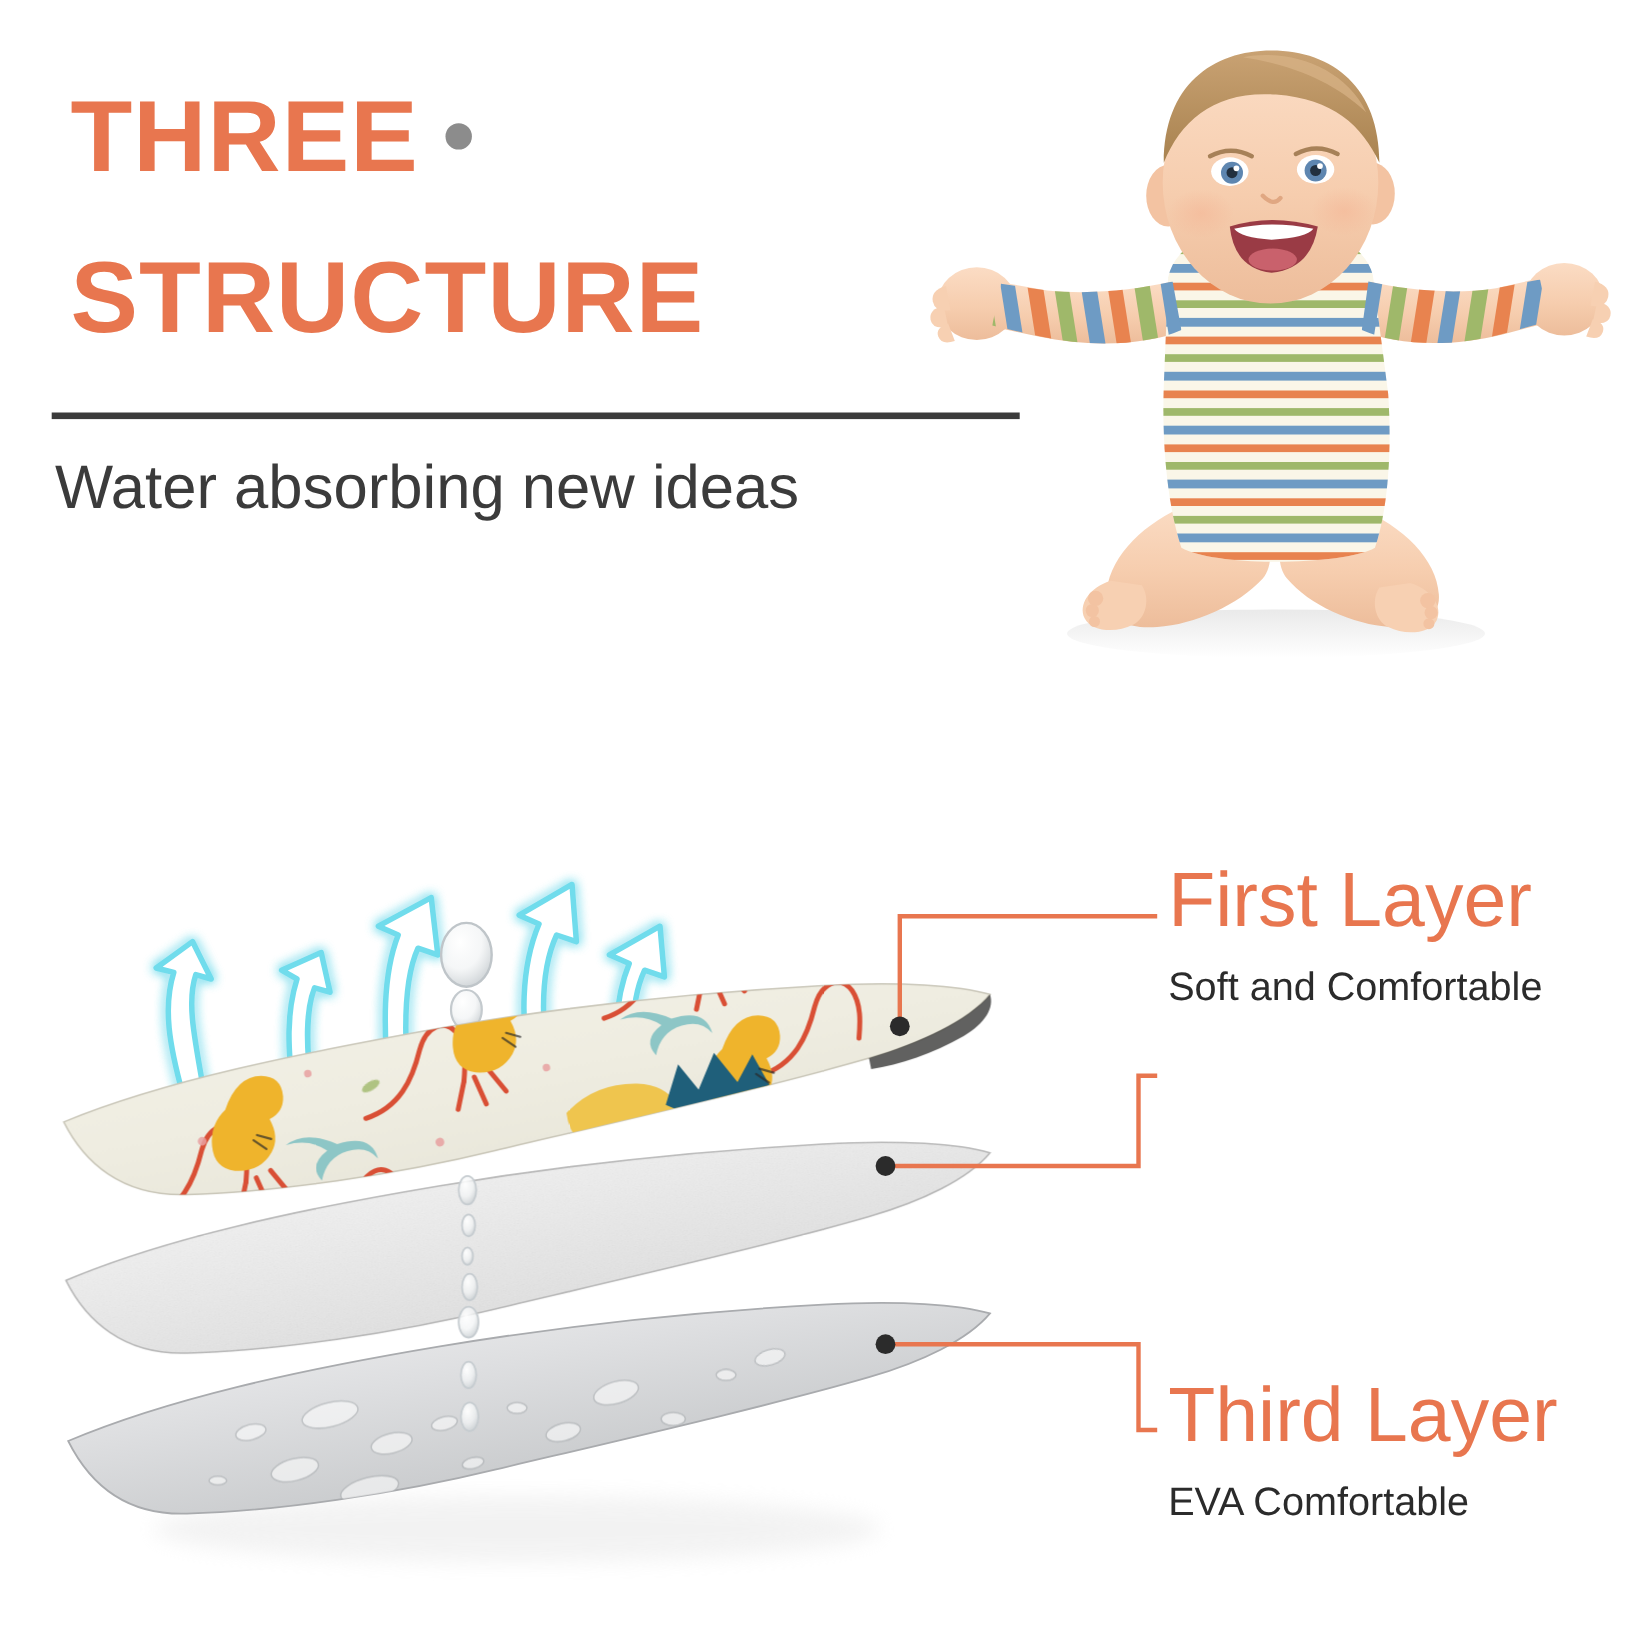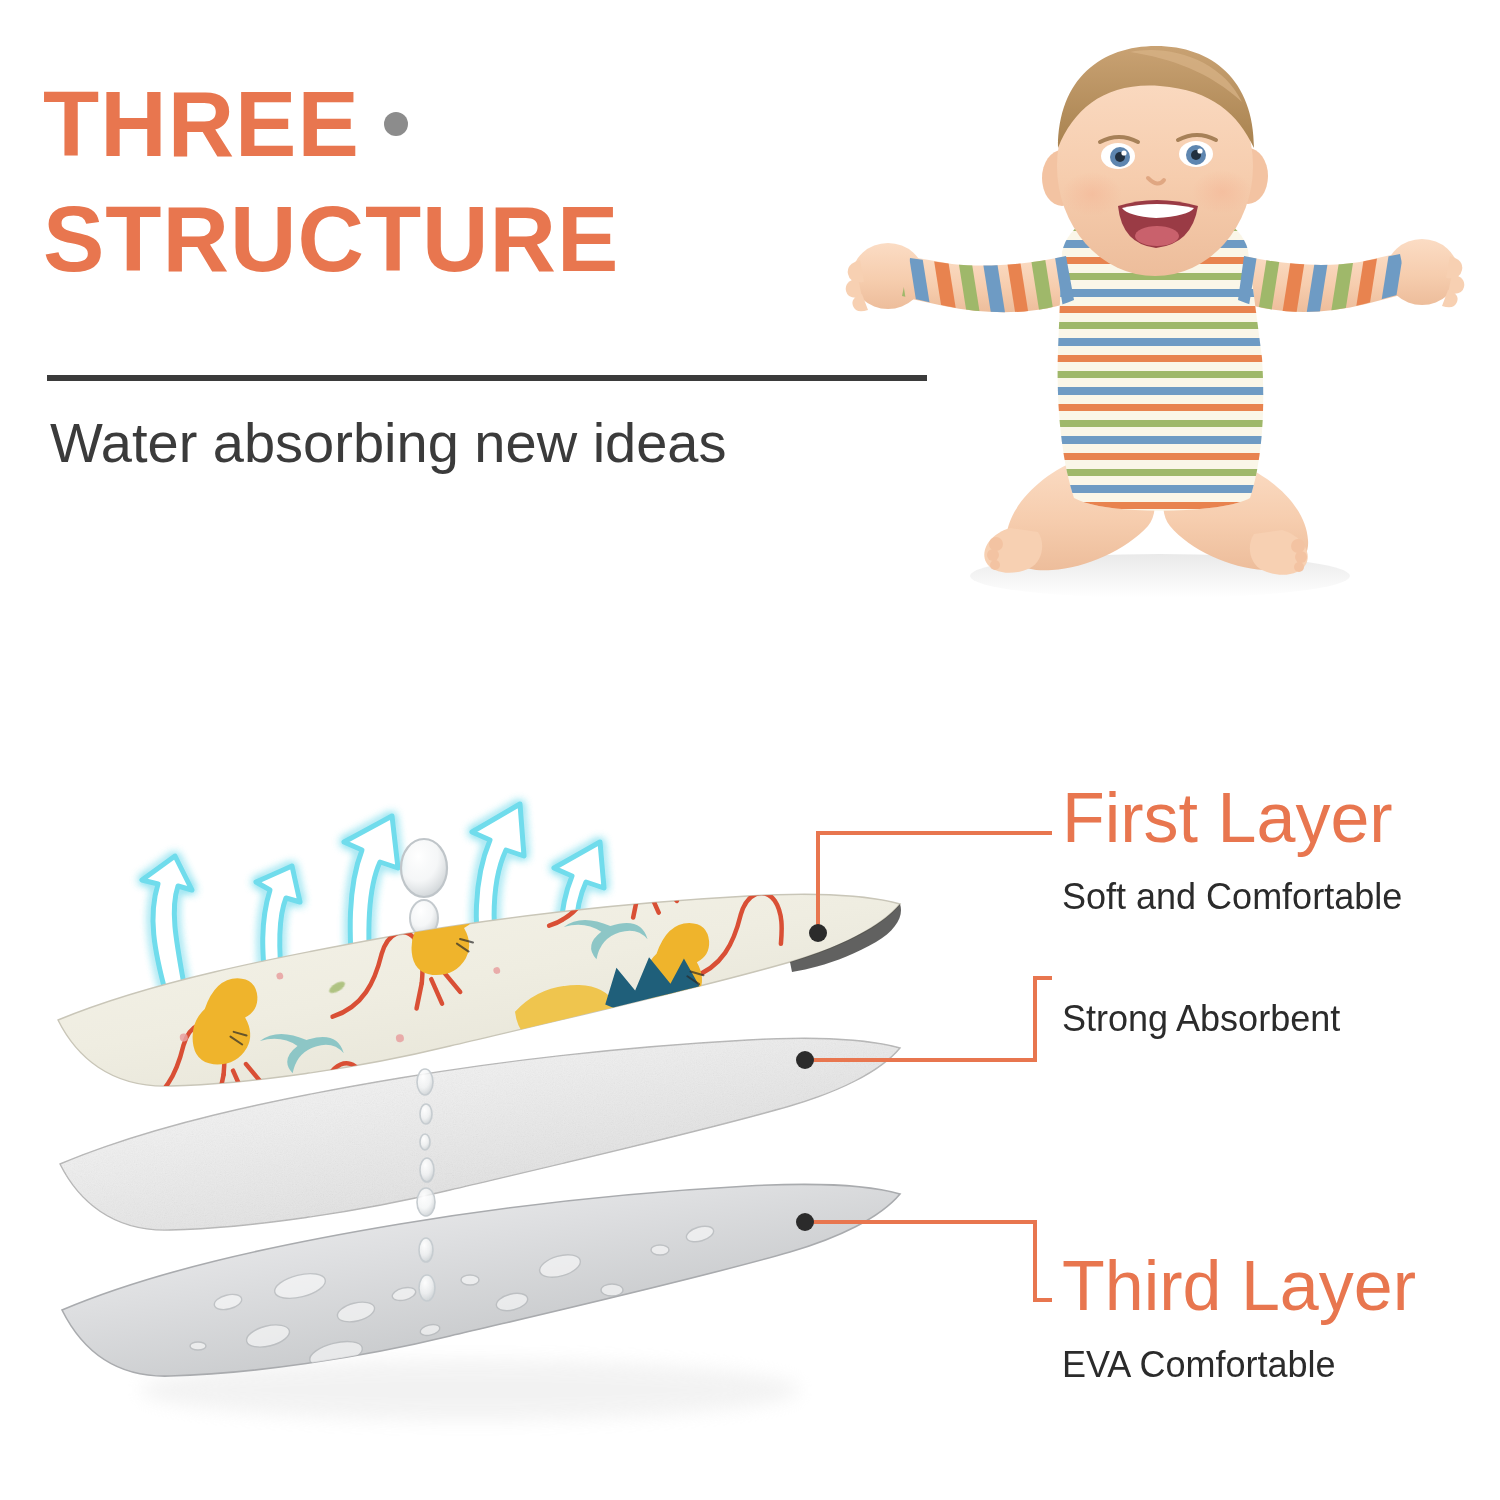--- a/index.html
+++ b/index.html
@@ -5,34 +5,34 @@
   * { margin:0; padding:0; box-sizing:border-box; }
   html, body { width:1500px; height:1500px; }
   body {
     background:#ffffff;
     font-family:"Liberation Sans", sans-serif;
     position:relative;
     overflow:hidden;
   }
 
   
-  #headline-block { position:absolute; left:43px; top:78px; width:900px; }
+  #headline-block { position:absolute; left:64px; top:78px; width:900px; }
 
   .headline-line {
     font-family:"Liberation Sans", sans-serif;
     font-weight:bold;
     font-size:92px;
     line-height:1.0;
     letter-spacing:1px;
     color:#E8764F;
     white-space:nowrap;
     display:flex;
     align-items:center;
   }
-  .headline-line.second { margin-top:23px; }
+  .headline-line.second { margin-top:55px; }
   .dot-sep {
     display:inline-block;
     width:24px; height:24px;
     border-radius:50%;
     background:#8C8C8C;
     margin:0 24px;
     flex:0 0 auto;
   }
 
   #title-rule {
@@ -523,19 +523,18 @@
     <circle cx="805" cy="1222" r="9"></circle>
   </g>
 </svg>
 
 <div class="callout" id="callout-1">
   <div class="callout-title">First Layer</div>
   <div class="callout-sub">Soft and Comfortable</div>
 </div>
 
 <div class="callout" id="callout-2">
-  <div class="callout-sub">Strong Absorbent</div>
 </div>
 
 <div class="callout" id="callout-3">
   <div class="callout-title">Third Layer</div>
   <div class="callout-sub">EVA Comfortable</div>
 </div>
 
 </body></html>

